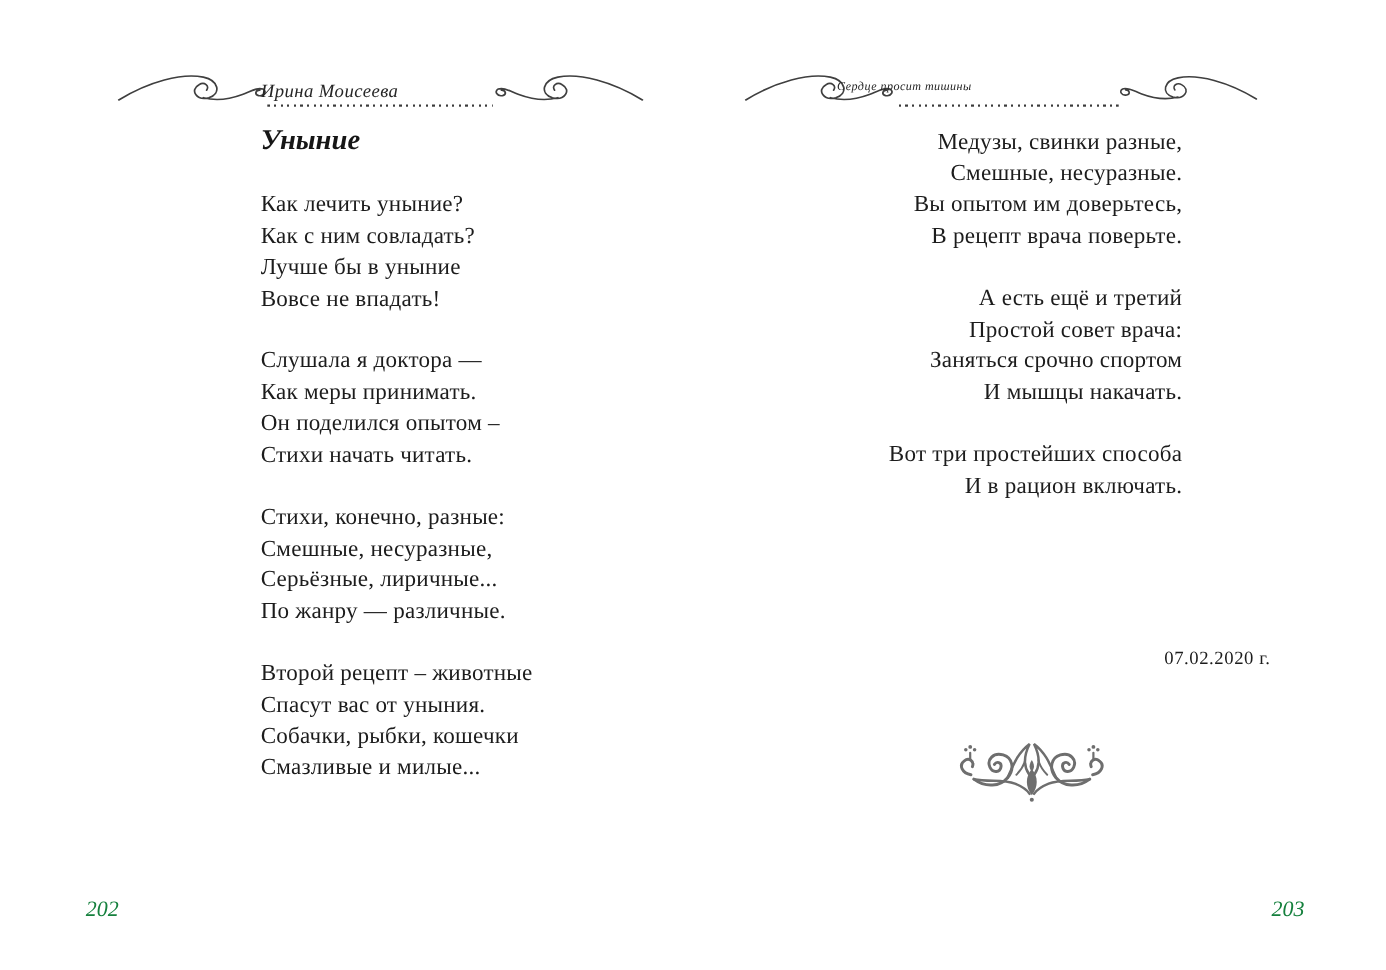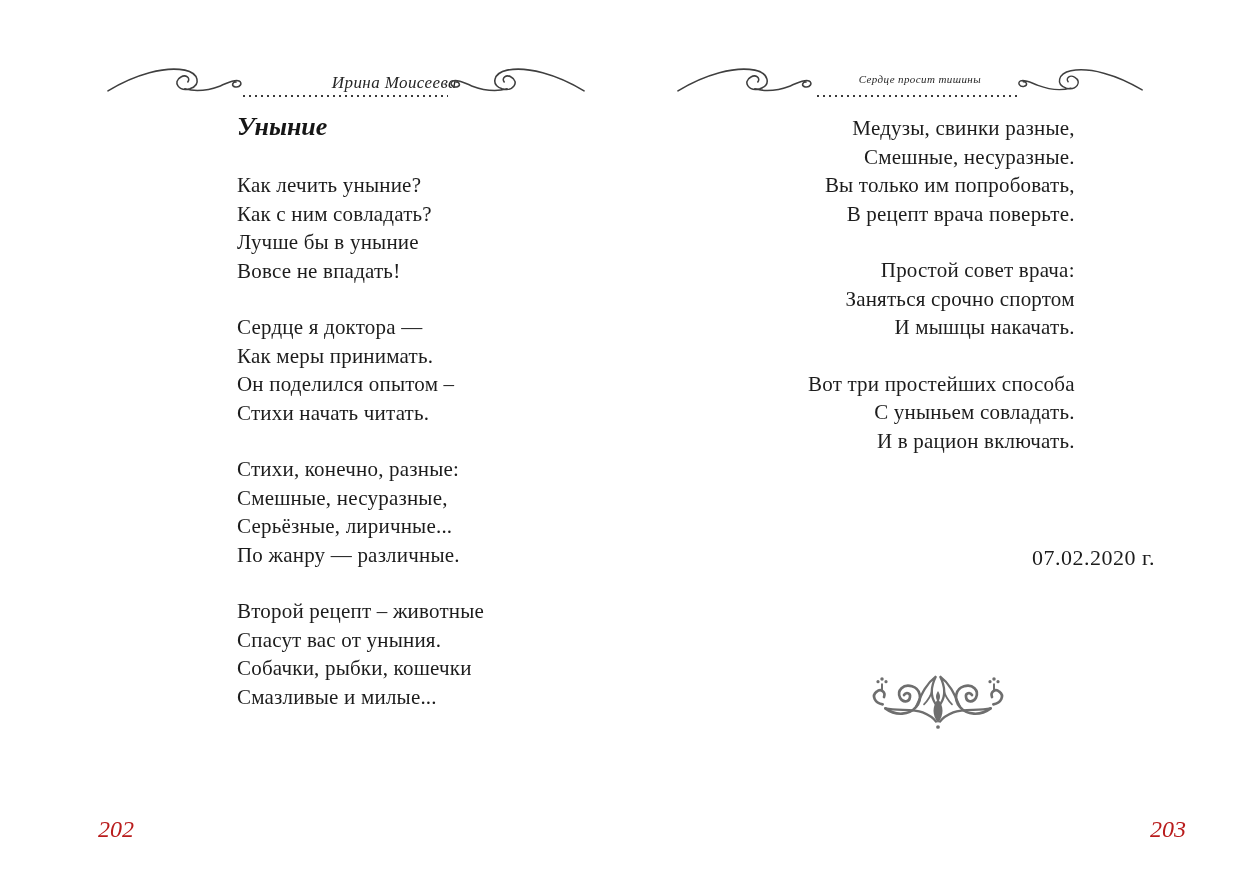--- a/index.html
+++ b/index.html
@@ -12,21 +12,21 @@
     overflow: hidden;
   }
   .abs { position: absolute; }
 
   
   .running-head {
     font-style: italic;
     font-size: 17px;
     letter-spacing: 0.4px;
     color: #262626;
-    text-align: right;
+    text-align: left;
     white-space: nowrap;
   }
   .dotted-rule {
     height: 2px;
     background-image: repeating-linear-gradient(to right, #3a3a3a 0 2px, transparent 2px 6px);
   }
   .flourish { width: 138px; height: 34px; }
   .flourish svg { display: block; width: 100%; height: 100%; }
   .flourish.mirror svg { transform: scaleX(-1); }
 
@@ -40,30 +40,30 @@
   }
   .stanza { margin-bottom: 28px; }
   .poem-line {
     font-size: 21px;
     line-height: 28.5px;
     letter-spacing: 0.2px;
     color: #1c1c1c;
     white-space: nowrap;
   }
   .date-line {
-    font-size: 22px;
+    font-size: 17px;
     letter-spacing: 0.5px;
     text-align: right;
     color: #1c1c1c;
+    margin-top: 44px;
   }
   .page-number {
     font-style: italic;
-    font-size: 24px;
-    color: #b91c1c;
-    margin-left: 20px;
+    font-size: 20px;
+    color: #15803d;
   }
   .ornament { width: 140px; height: 68px; }
   .ornament svg { display: block; width: 100%; height: 100%; }
 </style>
 </head>
 <body>
 
 <div class="abs flourish" style="left:106px; top:62px;">
   <svg viewBox="0 0 140 34" fill="none" stroke="#3f3f3f" stroke-width="1.6" stroke-linecap="round">
     <path d="M2,29 C30,12 60,4 80,8 C94,11 97,23 85,27 C74,30 67,20 76,15 C81,12 86,16 83,20
@@ -97,21 +97,21 @@
 <div class="abs poem-title" style="left:237px; top:112px; width:268px;">Уныние</div>
 
 <div class="abs" style="left:237px; top:171px;">
   <div class="stanza">
     <div class="poem-line">Как лечить уныние?</div>
     <div class="poem-line">Как с ним совладать?</div>
     <div class="poem-line">Лучше бы в уныние</div>
     <div class="poem-line">Вовсе не впадать!</div>
   </div>
   <div class="stanza">
-    <div class="poem-line">Сердце я доктора —</div>
+    <div class="poem-line">Слушала я доктора —</div>
     <div class="poem-line">Как меры принимать.</div>
     <div class="poem-line">Он поделился опытом –</div>
     <div class="poem-line">Стихи начать читать.</div>
   </div>
   <div class="stanza">
     <div class="poem-line">Стихи, конечно, разные:</div>
     <div class="poem-line">Смешные, несуразные,</div>
     <div class="poem-line">Серьёзные, лиричные...</div>
     <div class="poem-line">По жанру — различные.</div>
   </div>
@@ -120,31 +120,31 @@
     <div class="poem-line">Спасут вас от уныния.</div>
     <div class="poem-line">Собачки, рыбки, кошечки</div>
     <div class="poem-line">Смазливые и милые...</div>
   </div>
 </div>
 
 <div class="abs" style="left:808px; top:114px;text-align:right;">
   <div class="stanza">
     <div class="poem-line">Медузы, свинки разные,</div>
     <div class="poem-line">Смешные, несуразные.</div>
-    <div class="poem-line">Вы только им попробовать,</div>
+    <div class="poem-line">Вы опытом им доверьтесь,</div>
     <div class="poem-line">В рецепт врача поверьте.</div>
   </div>
   <div class="stanza">
+    <div class="poem-line">А есть ещё и третий</div>
     <div class="poem-line">Простой совет врача:</div>
     <div class="poem-line">Заняться срочно спортом</div>
     <div class="poem-line">И мышцы накачать.</div>
   </div>
   <div class="stanza">
     <div class="poem-line">Вот три простейших способа</div>
-    <div class="poem-line">С уныньем совладать.</div>
     <div class="poem-line">И в рацион включать.</div>
   </div>
 </div>
 
 <div class="abs date-line" style="left:808px; top:545px; width:347px;">07.02.2020 г.</div>
 
 <div class="abs ornament" style="left:868px; top:665px;">
   <svg viewBox="0 0 210 100">
     <defs>
       <g id="orn-half" fill="none" stroke="#6e6e6e" stroke-width="4" stroke-linecap="round">

